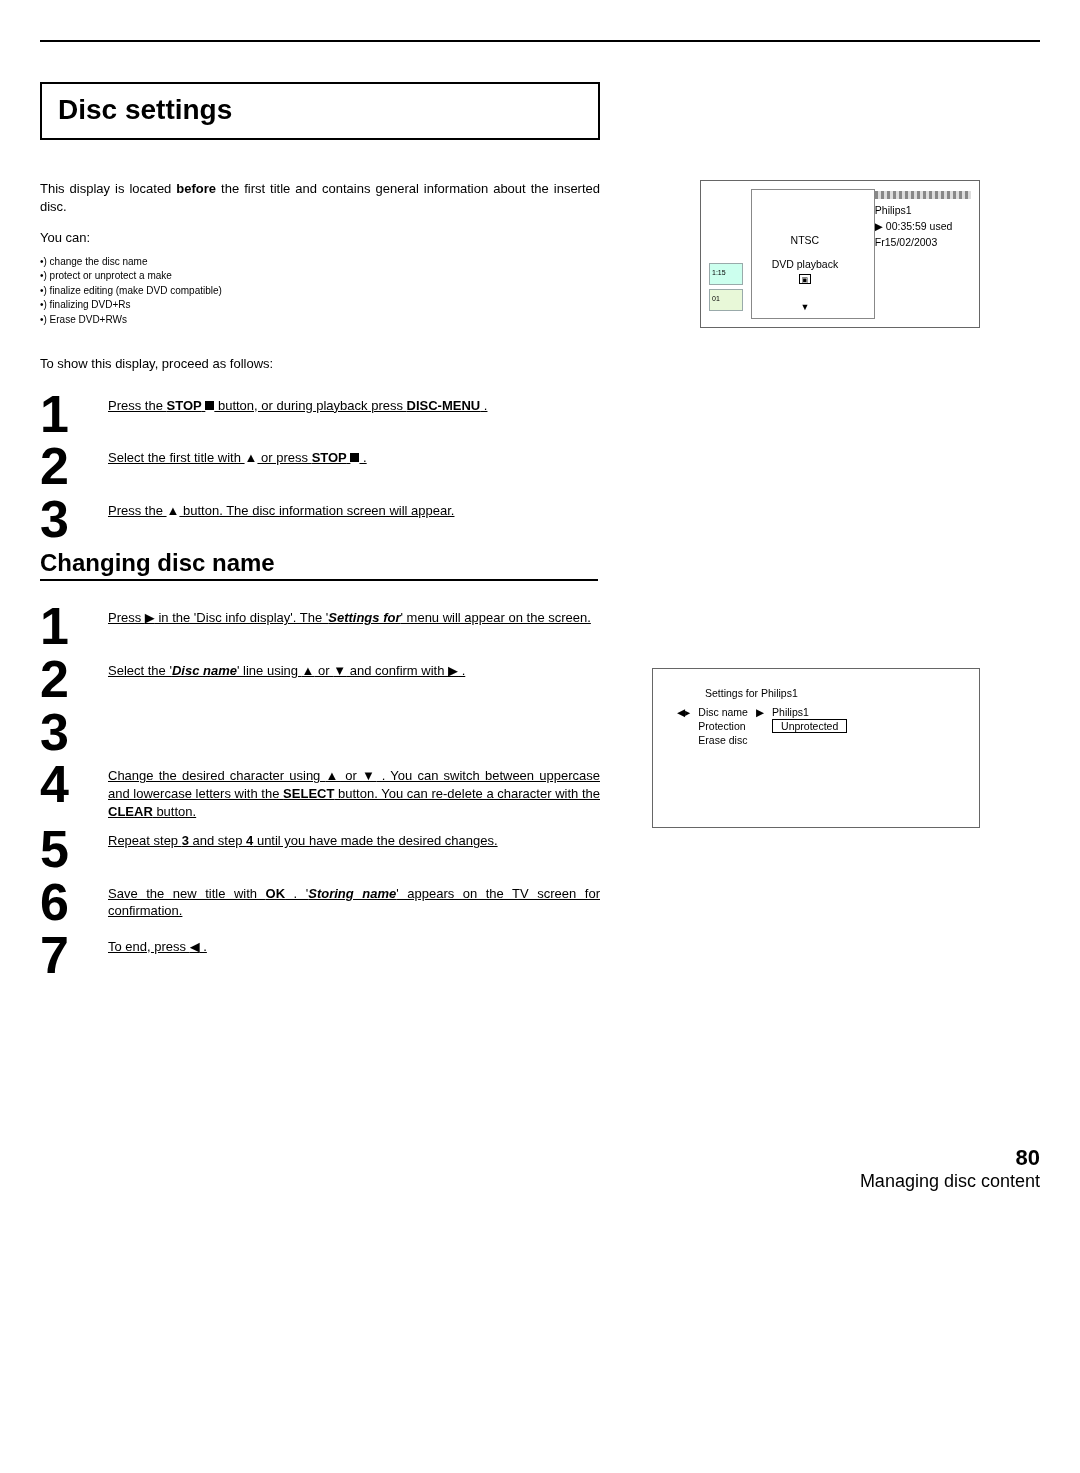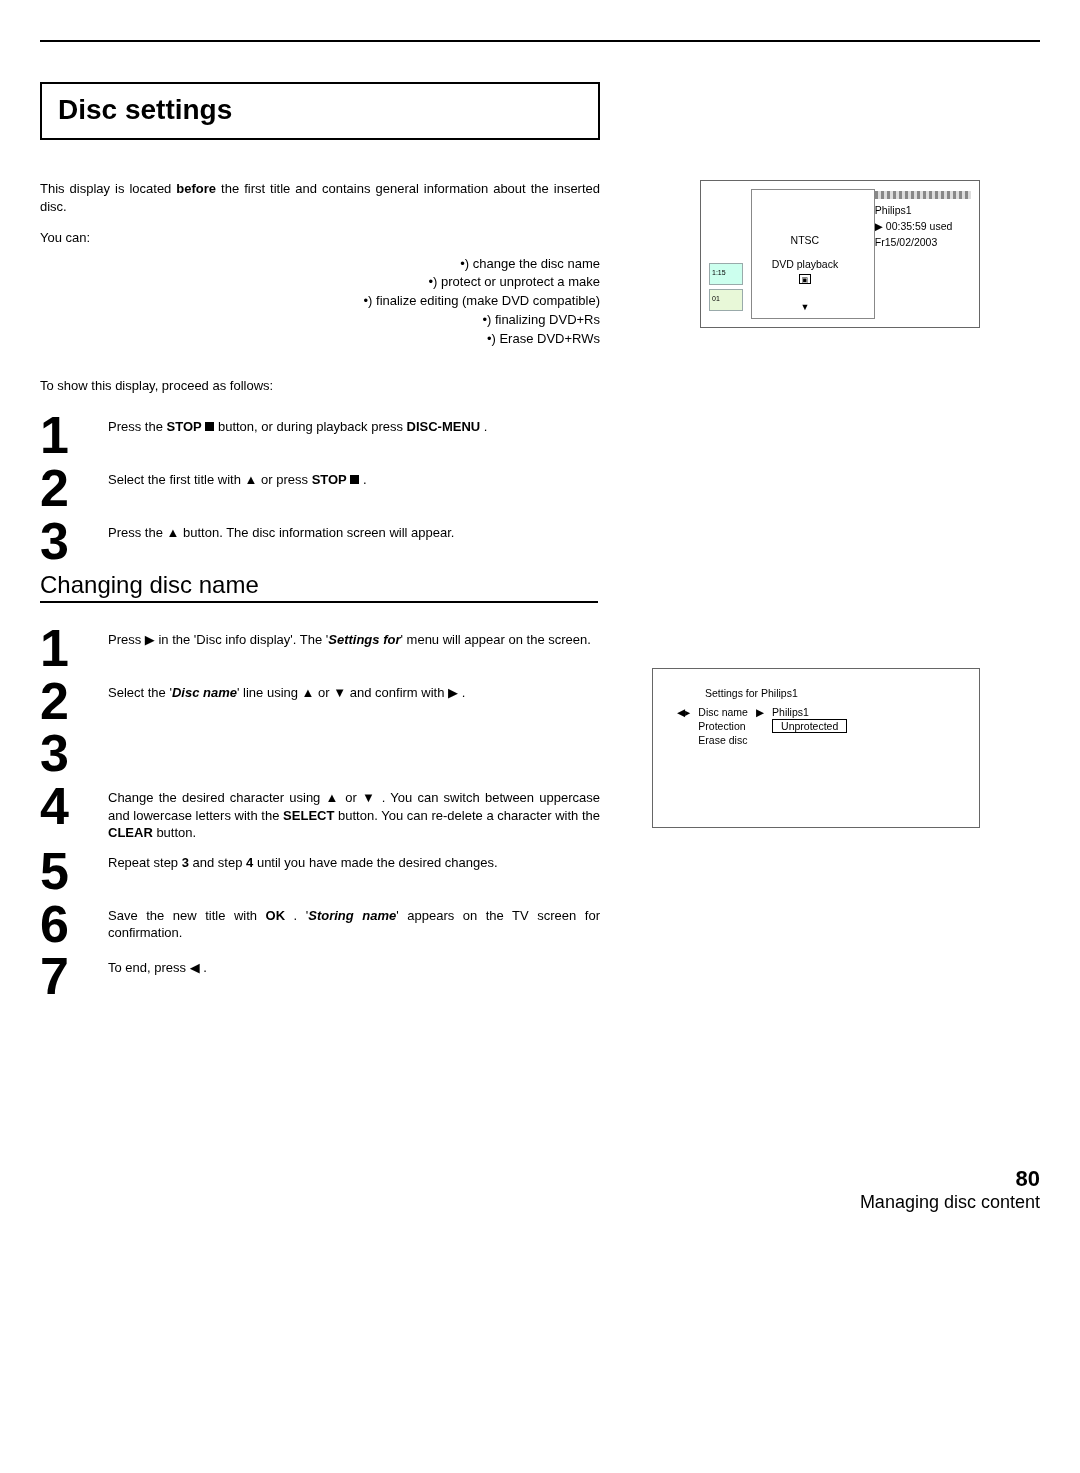--- a/index.html
+++ b/index.html
@@ -25,37 +25,37 @@
   .title-box {
     border: 2px solid #000;
     padding: 10px 16px 12px 16px;
     font-size: 28px;
     font-weight: bold;
     width: 560px;
     margin-bottom: 40px;
   }
   .intro { font-size: 13px; text-align: justify; line-height: 1.35; }
   p { margin: 0 0 8px 0; }
-  .bullets { font-size: 13px; line-height: 1.45; text-align: right; }
+  .bullets { font-size: 10px; line-height: 1.45; }
   .bullets div::before { content: "•) "; }
   .steps { margin-top: 18px; }
   .step { display: flex; align-items: flex-start; gap: 28px; margin-bottom: 6px; }
   .stepnum {
     font-size: 52px;
     font-weight: 900;
     line-height: 0.9;
     width: 40px;
     text-align: left;
     flex-shrink: 0;
     font-family: Arial Black, Arial, sans-serif;
   }
-  .steptext { font-size: 13px; text-align: justify; line-height: 1.35; padding-top: 6px; flex: 1; }
+  .steptext { font-size: 13px; text-align: justify; line-height: 1.35; padding-top: 6px; flex: 1; text-decoration: underline; }
   .subhead {
     font-size: 24px;
-    font-weight: normal;
+    font-weight: bold;
     border-bottom: 2px solid #000;
     width: 558px;
     margin: 6px 0 22px 0;
     padding-bottom: 2px;
   }
   .tv-box {
     border: 1px solid #666;
     width: 280px;
     padding: 8px;
     font-size: 10.5px;

